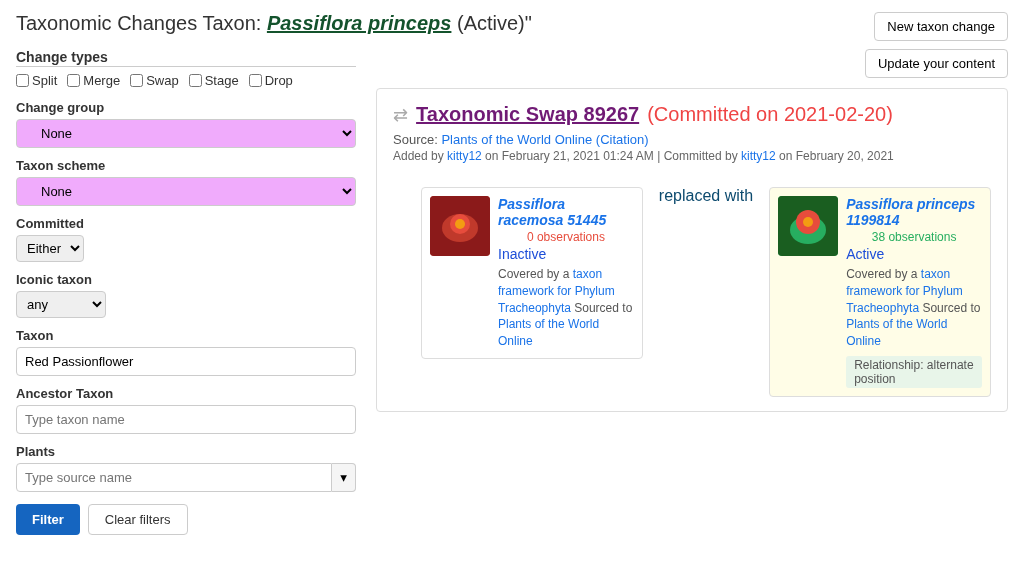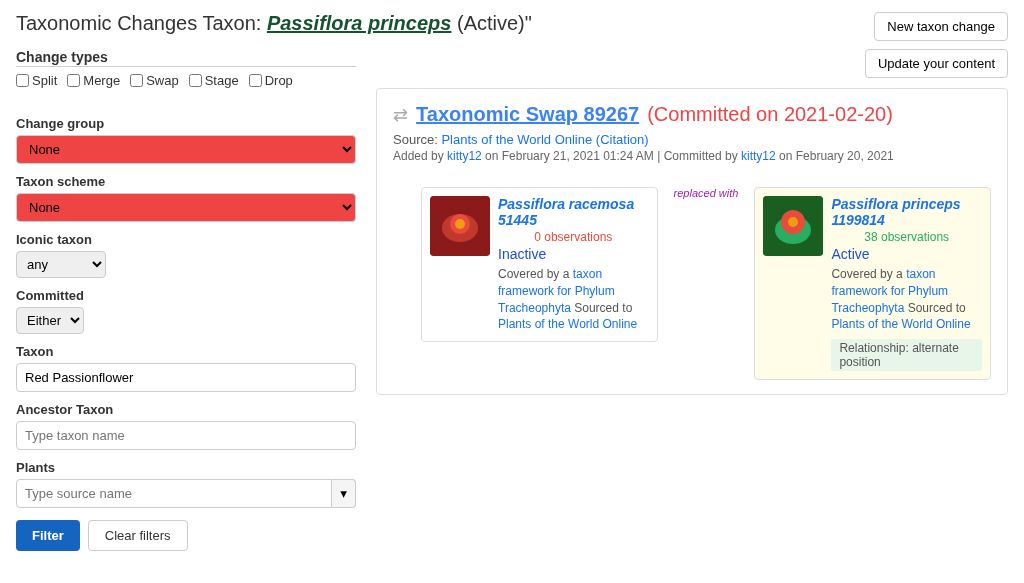--- a/index.html
+++ b/index.html
@@ -10,48 +10,48 @@
     .top-bar { display: flex; justify-content: space-between; align-items: flex-start; margin-bottom: 8px; }
     .page-title { font-size: 20px; font-weight: normal; color: #333; }
     .page-title .italic-link { font-style: italic; color: #14532d; font-weight: bold; }
     .btn-new-taxon { padding: 6px 12px; border: 1px solid #ccc; background: #fff; border-radius: 4px; cursor: pointer; font-size: 13px; white-space: nowrap; }
 
     .main-content { display: flex; gap: 20px; }
 
     
     .left-panel { width: 340px; flex-shrink: 0; }
     .change-types-label { font-size: 14px; font-weight: bold; margin-bottom: 6px; border-bottom: 1px solid #ccc; padding-bottom: 1px; }
-    .checkboxes-row { display: flex; gap: 10px; flex-wrap: wrap; margin-bottom: 28px; align-items: center; }
+    .checkboxes-row { display: flex; gap: 10px; flex-wrap: wrap; margin-bottom: 12px; align-items: center; }
     .checkbox-item { display: flex; align-items: center; gap: 3px; font-size: 13px; }
     .checkbox-item input[type="checkbox"] { margin: 0; }
 
     .filter-section { margin-bottom: 10px; }
     .filter-label { font-size: 13px; font-weight: bold; margin-bottom: 4px; }
-    .filter-select { width: 100%; padding: 5px 8px; border: 1px solid #ccc; border-radius: 4px; font-size: 13px; background: #ef4444; }
+    .filter-select { width: 100%; padding: 5px 20px; border: 1px solid #ccc; border-radius: 4px; font-size: 13px; background: #f0abfc; }
     .committed-select { width: auto; padding: 4px 6px; border: 1px solid #ccc; border-radius: 4px; font-size: 13px; }
     .iconic-select { width: 90px; padding: 4px 6px; border: 1px solid #ccc; border-radius: 4px; font-size: 13px; }
     .filter-input { width: 100%; padding: 6px 8px; border: 1px solid #ccc; border-radius: 4px; font-size: 13px; }
 
     .source-row { display: flex; gap: 0; }
     .source-input { flex: 1; padding: 6px 8px; border: 1px solid #ccc; border-radius: 4px 0 0 4px; font-size: 13px; }
     .source-dropdown-btn { padding: 6px 8px; border: 1px solid #ccc; border-left: none; border-radius: 0 4px 4px 0; background: #f5f5f5; cursor: pointer; }
 
     .btn-row { display: flex; gap: 8px; margin-top: 12px; }
     .btn-filter { padding: 7px 16px; background: #1565c0; color: #fff; border: none; border-radius: 4px; cursor: pointer; font-size: 13px; font-weight: bold; }
     .btn-clear { padding: 7px 16px; background: #fff; color: #333; border: 1px solid #ccc; border-radius: 4px; cursor: pointer; font-size: 13px; }
 
     
     .right-panel { flex: 1; }
     .update-btn-row { display: flex; justify-content: flex-end; margin-bottom: 10px; }
     .btn-update { padding: 6px 12px; border: 1px solid #ccc; background: #fff; border-radius: 4px; cursor: pointer; font-size: 13px; }
 
     .swap-card { border: 1px solid #ddd; border-radius: 4px; padding: 14px 16px; }
     .swap-title-row { display: flex; align-items: center; gap: 8px; margin-bottom: 6px; }
     .swap-icon { color: #aaa; font-size: 18px; }
-    .swap-title { font-size: 20px; font-weight: bold; color: #3b82f6; text-align: center; }
+    .swap-title { font-size: 20px; font-weight: bold; color: #701a75; text-align: center; }
     .swap-status { font-size: 20px; color: #ef4444; }
 
     .source-line { font-size: 13px; color: #555; margin-bottom: 2px; }
     .source-line a { color: #1a73e8; text-decoration: none; }
     .meta-line { font-size: 12px; color: #666; margin-bottom: 10px; }
     .meta-line a { color: #1a73e8; text-decoration: none; }
 
     .taxa-comparison { display: flex; align-items: flex-start; gap: 10px; margin-top: 24px; padding-left: 28px; }
     .taxon-card { border: 1px solid #ddd; border-radius: 4px; padding: 8px; display: flex; gap: 8px; flex: 1; background: #fff; }
     .taxon-card.highlighted { background: #fffde7; border-color: #ddd; }
@@ -62,21 +62,21 @@
     .taxon-obs { font-size: 12px; color: #e74c3c; margin: 2px 0; text-align: center; }
     .taxon-status { font-size: 14px; color: #1d4ed8; }
     .taxon-obs.active-obs { color: #27ae60; }
     .taxon-coverage { font-size: 12px; color: #555; margin-top: 4px; line-height: 1.4; }
     .taxon-coverage a { color: #1a73e8; text-decoration: none; }
     .relationship-badge { display: inline-block; padding: 2px 8px; border-radius: 3px; font-size: 12px; margin-top: 6px; }
     .relationship-badge.unknown { background: #e3f2fd; color: #555; }
     .relationship-badge.alternate { background: #e8f5e9; color: #555; }
     .relationship-label { font-size: 12px; color: #555; }
 
-    .replaced-with-col { display: flex; flex-direction: column; align-items: center; justify-content: center; font-size: 11px; color: #a21caf; padding: 0 6px; white-space: nowrap; flex-shrink: 0; font-style: italic; }
+    .replaced-with-col { display: flex; flex-direction: column; align-items: center; justify-content: center; font-size: 16px; color: #0c4a6e; padding: 0 6px; white-space: nowrap; flex-shrink: 0; }
   </style>
 </head>
 <body>
 
 <div class="page-wrapper">
 
   <div class="top-bar">
     <h1 class="page-title">
       <span>Taxonomic Changes Taxon: </span><a href="#" class="italic-link">Passiflora princeps</a><span> (Active)"</span>
     </h1>
@@ -122,34 +122,34 @@
 
       <div class="filter-section">
         <div class="filter-label">Taxon scheme</div>
         <select class="filter-select">
           <option>None</option>
           <option>Scheme 1</option>
         </select>
       </div>
 
       <div class="filter-section">
+        <div class="filter-label">Committed</div>
+        <select class="committed-select">
+          <option>Either</option>
+          <option>Yes</option>
+          <option>No</option>
+        </select>
+      </div>
+
+      <div class="filter-section">
         <div class="filter-label">Iconic taxon</div>
         <select class="iconic-select">
           <option>any</option>
           <option>Plantae</option>
           <option>Animalia</option>
-        </select>
-      </div>
-
-      <div class="filter-section">
-        <div class="filter-label">Committed</div>
-        <select class="committed-select">
-          <option>Either</option>
-          <option>Yes</option>
-          <option>No</option>
         </select>
       </div>
 
       <div class="filter-section">
         <div class="filter-label">Taxon</div>
         <input type="text" class="filter-input" value="Red Passionflower" style="">
       </div>
 
       <div class="filter-section">
         <div class="filter-label">Ancestor Taxon</div>

